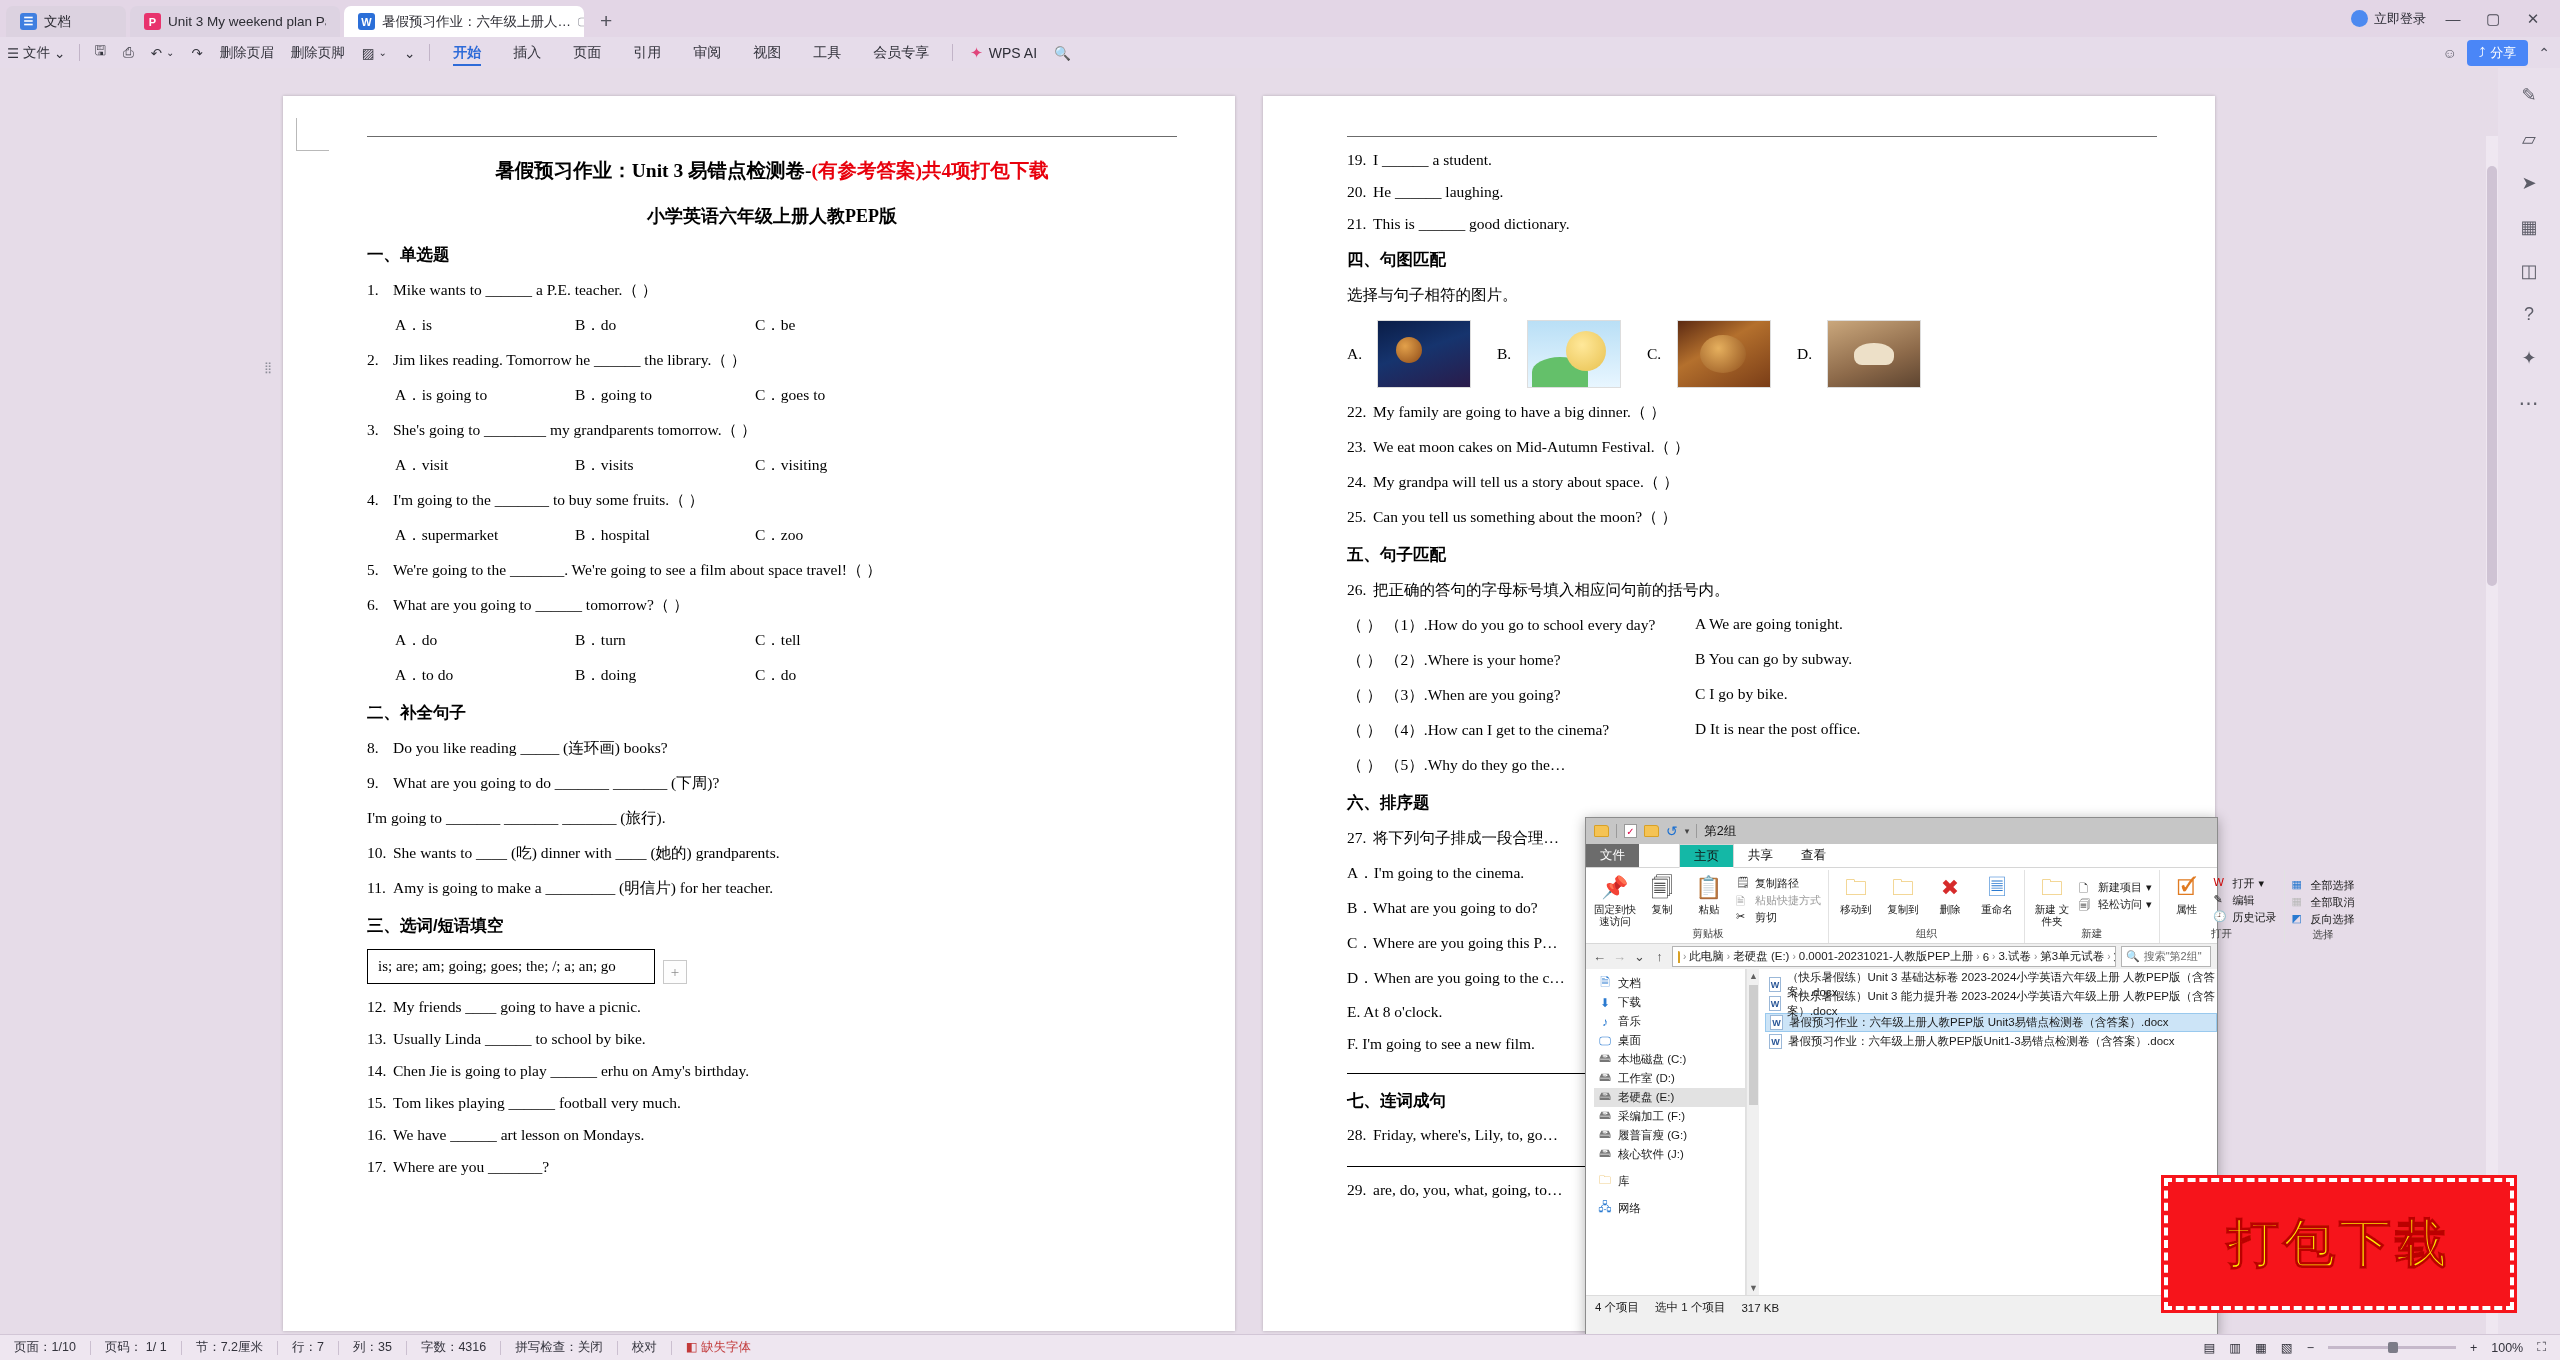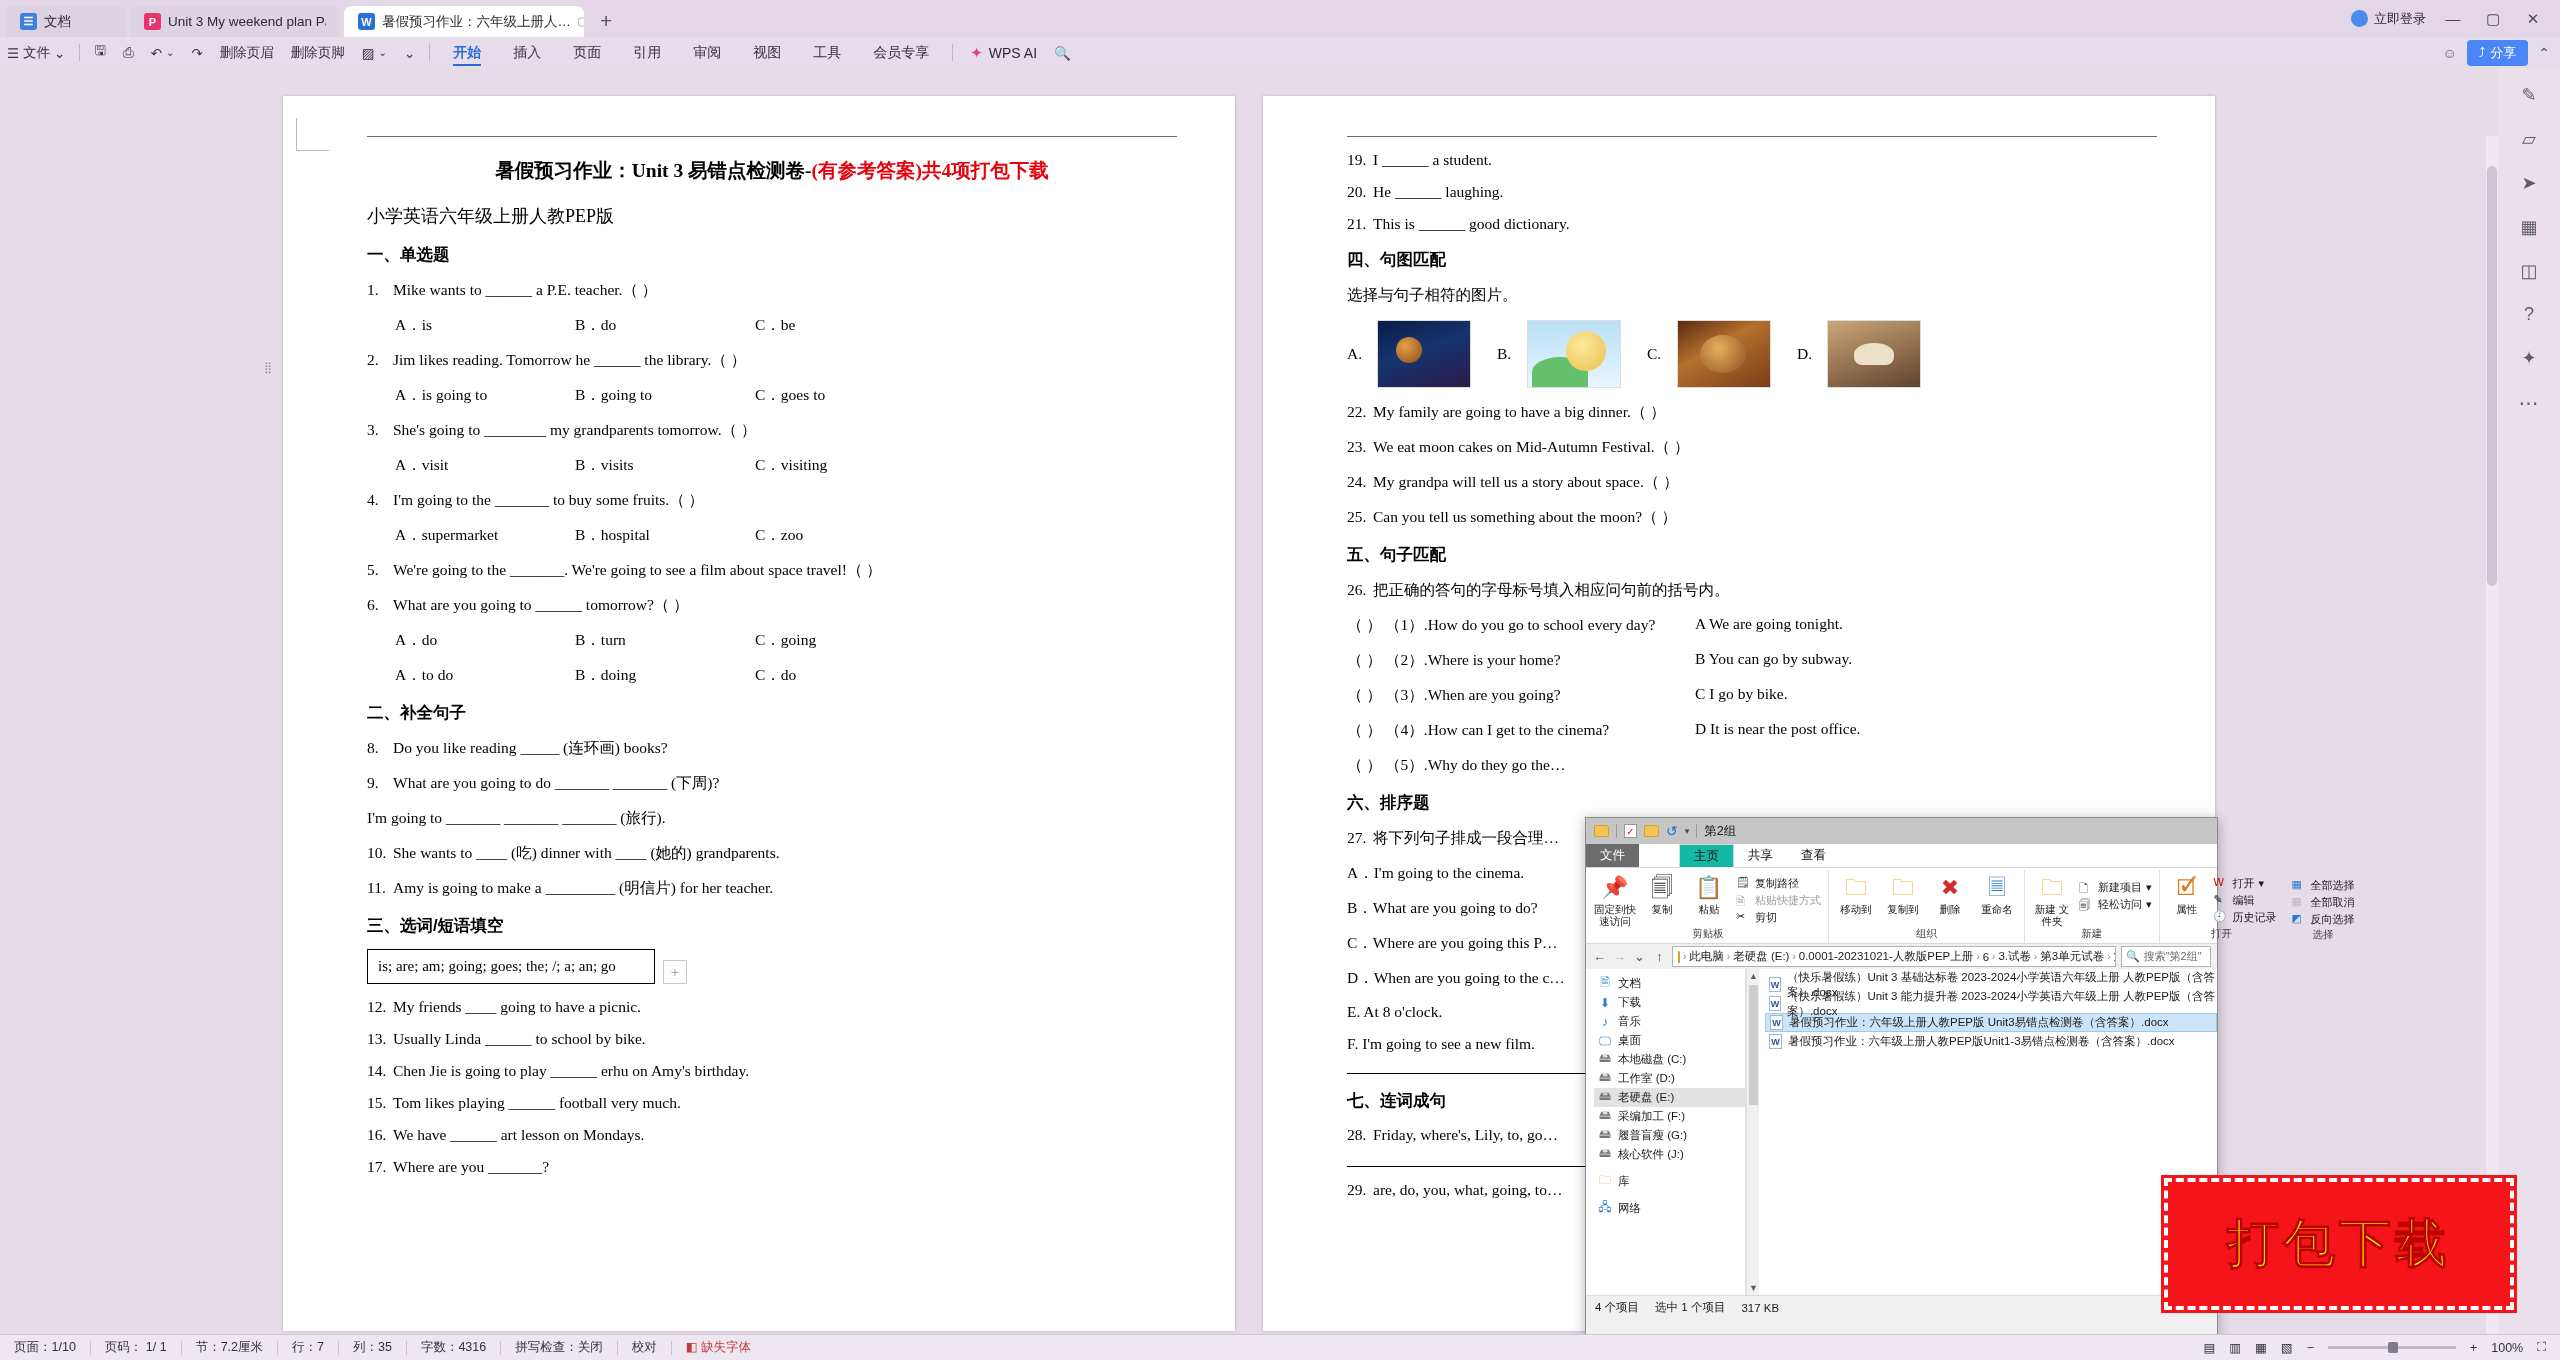--- a/index.html
+++ b/index.html
@@ -95,21 +95,21 @@
   .corner-mark {
     position: absolute; left: 13px; top: 22px; width: 33px; height: 33px;
     border-left: 1.3px solid #b9b9b9; border-bottom: 1.3px solid #b9b9b9;
   }
 
   .doc { font-family: "Liberation Serif", serif; color: #000; }
   .title1 {
     text-align: center; font-size: 19.5px; font-weight: bold; margin-top: 20px; white-space: nowrap;
   }
   .title1 .red { color: #e8000c; }
-  .title2 { text-align: left; font-size: 18px; font-weight: normal; margin-top: 20px; }
+  .title2 { text-align: center; font-size: 18px; font-weight: bold; margin-top: 20px; }
   .sect { font-size: 16.5px; font-weight: bold; margin-top: 16px; font-family: "Liberation Sans", sans-serif;}
   .q { font-size: 15.5px; margin-top: 14px; }
   .q .num { display: inline-block; min-width: 26px; }
   .opts { display: flex; margin-top: 14px; padding-left: 28px; font-size: 15.5px; }
   .opt { width: 180px; }
   .opt:last-child { width: auto; }
   .plain { font-size: 15.5px; margin-top: 14px; }
 
   .wordbank {
     margin-top: 12px; border: 1.6px solid #000; display: inline-block;
@@ -359,21 +359,21 @@
           <span class="opt">B．hospital</span>
           <span class="opt">C．zoo</span>
         </div>
 
         <div class="q"><span class="num">5.</span><span>We're going to the _______. We're going to see a film about space travel!（  ）</span></div>
 
         <div class="q"><span class="num">6.</span><span>What are you going to ______ tomorrow?（  ）</span></div>
         <div class="opts">
           <span class="opt">A．do</span>
           <span class="opt">B．turn</span>
-          <span class="opt">C．going</span>
+          <span class="opt">C．tell</span>
         </div>
 
         <div class="opts">
           <span class="opt">A．to do</span>
           <span class="opt">B．doing</span>
           <span class="opt">C．do</span>
         </div>
 
         <div class="sect">二、补全句子</div>
 

